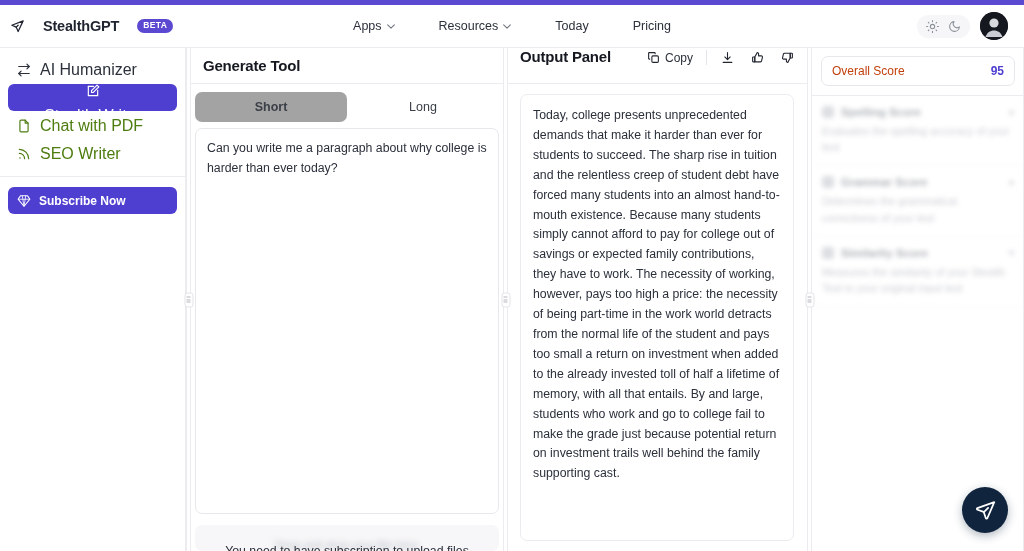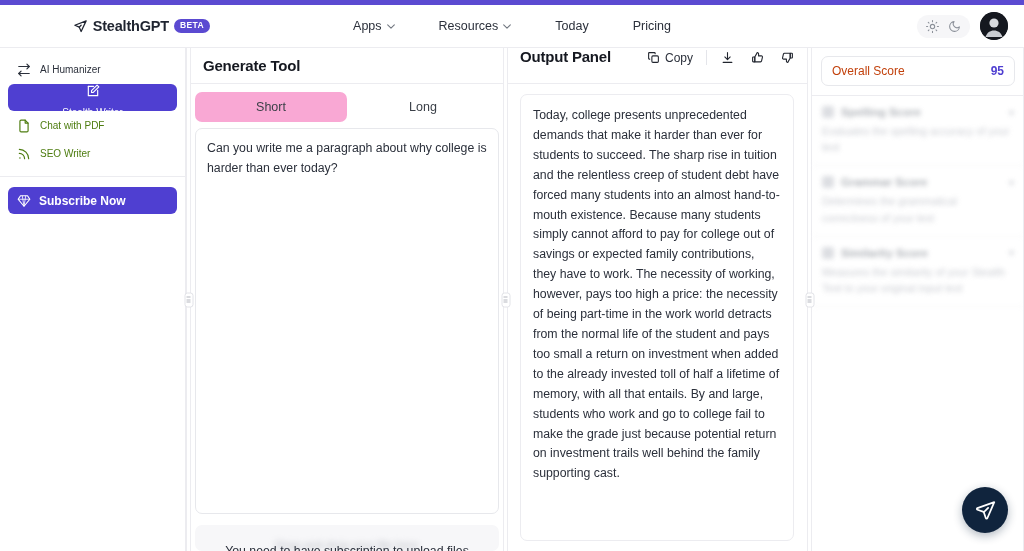--- a/index.html
+++ b/index.html
@@ -39,23 +39,22 @@
     align-items: center;
     padding: 0 16px 0 10px;
     background: #ffffff;
     border-bottom: 1px solid #ececf0;
     position: relative;
   }
 
   .brand {
     display: flex;
     align-items: center;
-    gap: 5px;
+    gap: 18px;
     min-width: 200px;
-    justify-content: flex-end;
   }
   .brand-mark {
     width: 15px;
     height: 15px;
     display: block;
     color: #1f2430;
   }
   .brand-name {
     font-size: 14.5px;
     font-weight: bold;
@@ -151,21 +150,21 @@
     padding: 8px 8px 0 8px;
     position: relative;
   }
   .side-item {
     display: flex;
     align-items: center;
     gap: 9px;
     height: 27px;
     padding: 0 9px;
     border-radius: 6px;
-    font-size: 10px;
+    font-size: 16px;
     color: #2b303b;
     cursor: pointer;
     margin-bottom: 1px;
   }
   .side-item + .side-item { margin-top: 0px; }
   .side-item.active {
     background: #4f3fd1;
     color: #ffffff;
     font-weight: normal;
     flex-direction: column;
@@ -268,21 +267,21 @@
     text-align: center;
     font-size: 12.5px;
     color: #3b4048;
     padding: 8px 0;
     border-radius: 7px;
     cursor: pointer;
     background: transparent;
     border: none;
     font-family: inherit;
   }
-  .seg-tab.selected { background: #f9a8d4; }
+  .seg-tab.selected { background: #a3a3a3; font-weight: bold; }
 
   .prompt-wrap { padding: 6px 4px 0 4px; }
   .prompt-box {
     width: 100%;
     height: 386px;
     resize: none;
     border: 1px solid #e7e8ec;
     border-radius: 7px;
     padding: 10px 11px;
     font-family: inherit;

